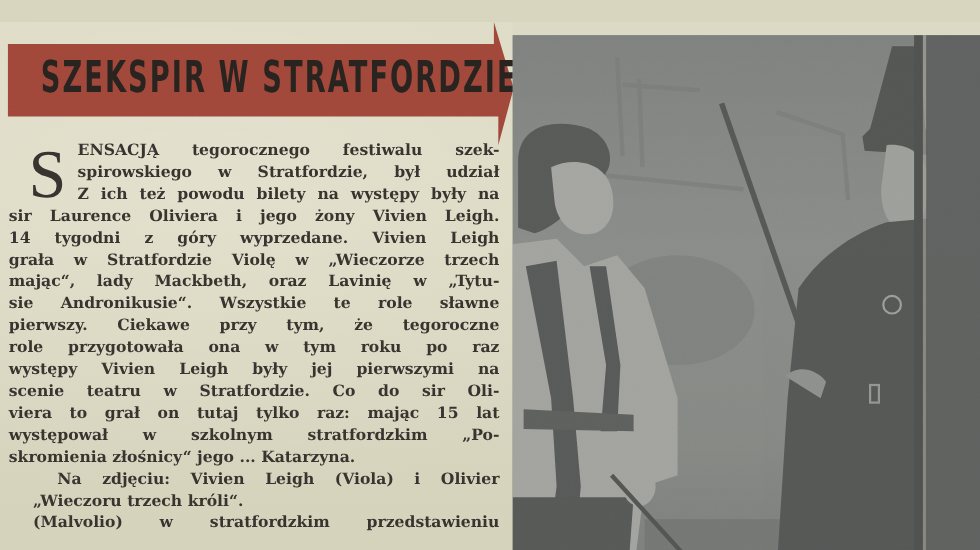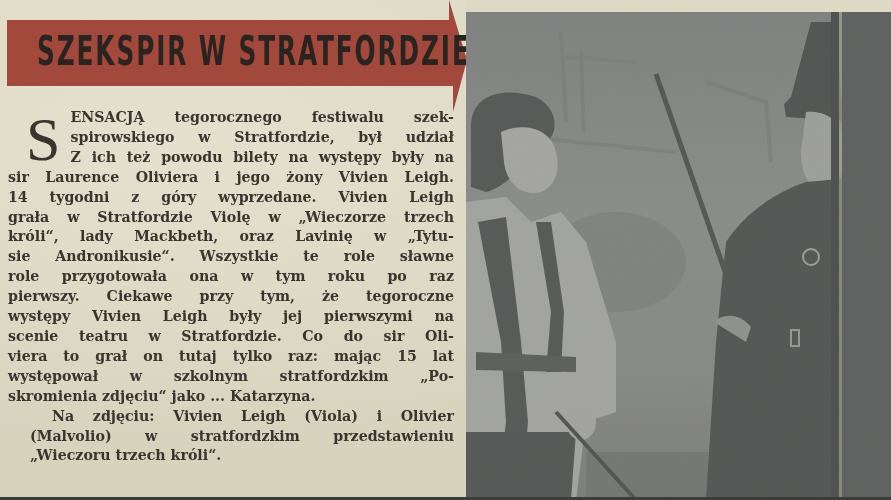--- a/index.html
+++ b/index.html
@@ -7,20 +7,21 @@
       width: 891px; height: 500px; overflow: hidden;
       background: #d9d6c0;
       position: relative;
       font-family: "DejaVu Serif", serif;
     }
     .page {
       position: absolute; inset: 0;
       background:
         radial-gradient(ellipse at 20% 30%, rgba(255,255,240,0.25), rgba(0,0,0,0) 60%),
         linear-gradient(180deg, #dcd9c4 0%, #d6d3bd 100%);
+      margin-top: 20px;
     }
     
     .title-arrow {
       position: absolute; left: 7px; top: 0px; width: 462px; height: 112px;
     }
     .title-arrow svg { position: absolute; left: 0; top: 0; }
     .title-text {
       position: absolute; left: 30px; top: 22px; width: 400px; height: 58px;
       display: flex; align-items: center;
       font-family: "DejaVu Sans", sans-serif;
@@ -95,34 +96,34 @@
 
   <div class="article">
     <p>
       <span class="dropcap">S</span>
       <span class="line" style="padding-left:0">ENSACJĄ tegorocznego festiwalu szek-</span>
       <span class="line">spirowskiego w Stratfordzie, był udział</span>
       <span class="line">Z ich też powodu bilety na występy były na</span>
       <span class="line" style="clear:left">sir Laurence Oliviera i jego żony Vivien Leigh.</span>
       <span class="line">14 tygodni z góry wyprzedane. Vivien Leigh</span>
       <span class="line">grała w Stratfordzie Violę w „Wieczorze trzech</span>
-      <span class="line">króli“, lady Mackbeth, oraz Lavinię w „Tytu-</span>
+      <span class="line">mając“, lady Mackbeth, oraz Lavinię w „Tytu-</span>
       <span class="line">sie Andronikusie“. Wszystkie te role sławne</span>
+      <span class="line">pierwszy. Ciekawe przy tym, że tegoroczne</span>
       <span class="line">role przygotowała ona w tym roku po raz</span>
-      <span class="line">pierwszy. Ciekawe przy tym, że tegoroczne</span>
       <span class="line">występy Vivien Leigh były jej pierwszymi na</span>
       <span class="line">scenie teatru w Stratfordzie. Co do sir Oli-</span>
       <span class="line">viera to grał on tutaj tylko raz: mając 15 lat</span>
       <span class="line">występował w szkolnym stratfordzkim „Po-</span>
-      <span class="line last">skromienia zdjęciu“ jako ... Katarzyna.</span>
+      <span class="line last">skromienia złośnicy“ jego ... Katarzyna.</span>
     </p>
     <p class="caption">
       <span class="line" style="padding-left:22px">Na zdjęciu: Vivien Leigh (Viola) i Olivier</span>
+      <span class="line last">„Wieczoru trzech króli“.</span>
       <span class="line">(Malvolio) w stratfordzkim przedstawieniu</span>
-      <span class="line last">„Wieczoru trzech króli“.</span>
     </p>
   </div>
 
   <div class="top-strip"></div>
 
   <div class="photo">
     <svg width="425" height="488" viewBox="0 0 425 488">
       <defs>
         <filter id="pgrain">
           <feTurbulence type="fractalNoise" baseFrequency="1.2" numOctaves="2"></feTurbulence>

